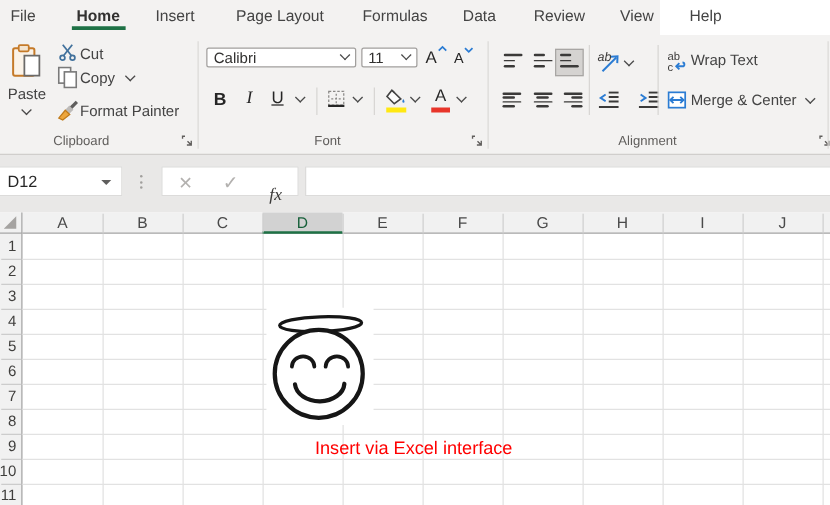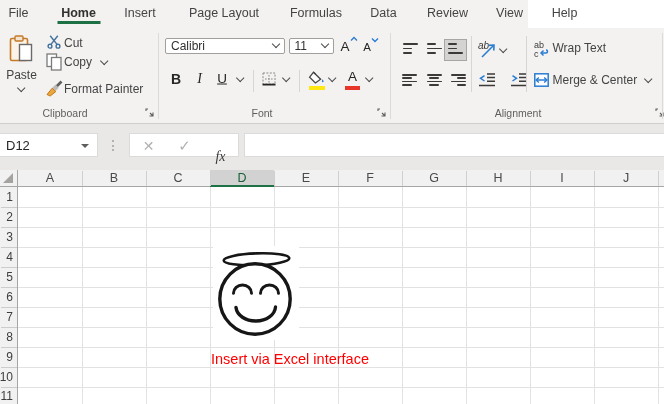--- a/index.html
+++ b/index.html
@@ -366,17 +366,17 @@
     <rect x="0" y="0" width="86" height="94" fill="#fff"></rect>
     <g transform="rotate(-2 43.5 13.5)">
       <ellipse cx="43.5" cy="13.3" rx="32.8" ry="5.9" fill="none" stroke="#161616" stroke-width="2.6"></ellipse>
     </g>
     <circle cx="42" cy="53" r="35.2" fill="#fff" stroke="#161616" stroke-width="3.4"></circle>
     <path d="M20.5 47.3 A 9 8.3 0 0 1 38.5 47.3" fill="none" stroke="#161616" stroke-width="3" stroke-linecap="round"></path>
     <path d="M47.5 47.3 A 9 8.3 0 0 1 65.5 47.3" fill="none" stroke="#161616" stroke-width="3" stroke-linecap="round"></path>
     <path d="M23 61.5 A 19.8 14.8 0 0 0 62.5 61" fill="none" stroke="#161616" stroke-width="3.4" stroke-linecap="round"></path>
   </svg>
 
-  <div class="celltext" id="celltext" style="color: rgb(255, 0, 0);">
+  <div class="celltext" id="celltext" style="color: rgb(255, 0, 0); margin-left: 41px;">
     <span>Insert via Excel interface</span>
   </div>
 
 </div>
 
 </body></html>

